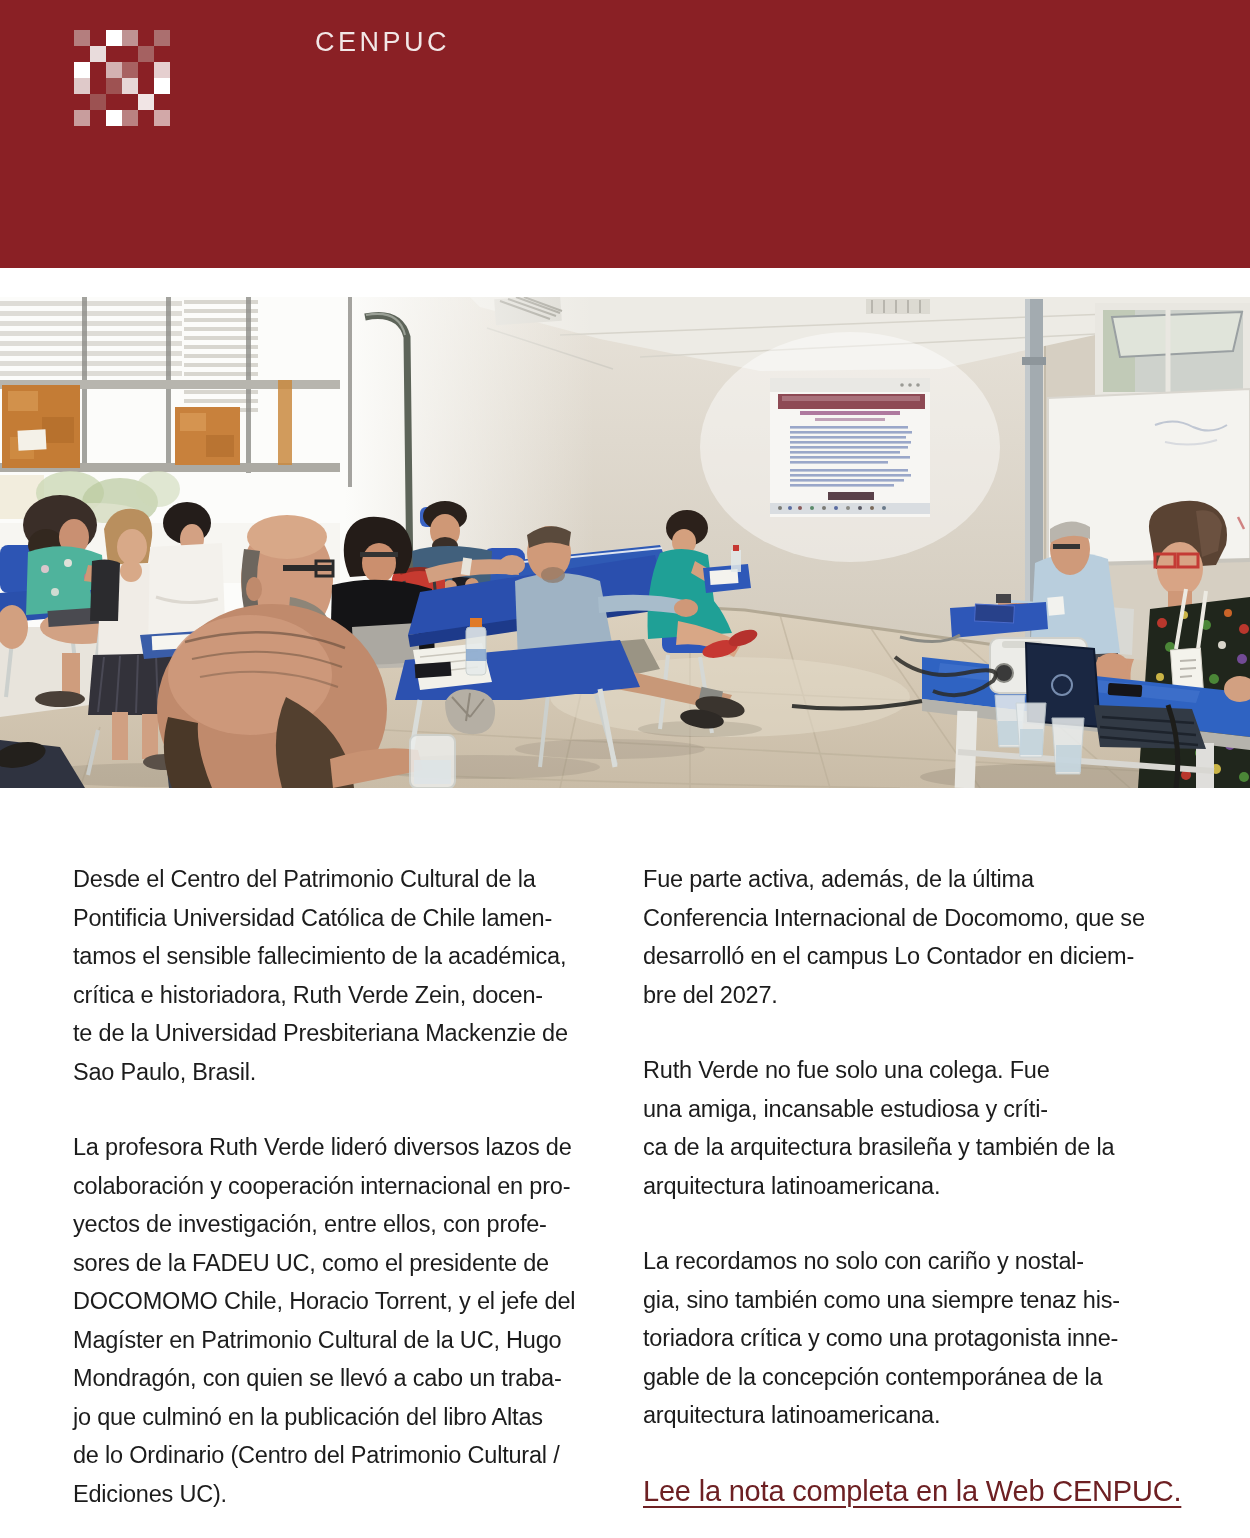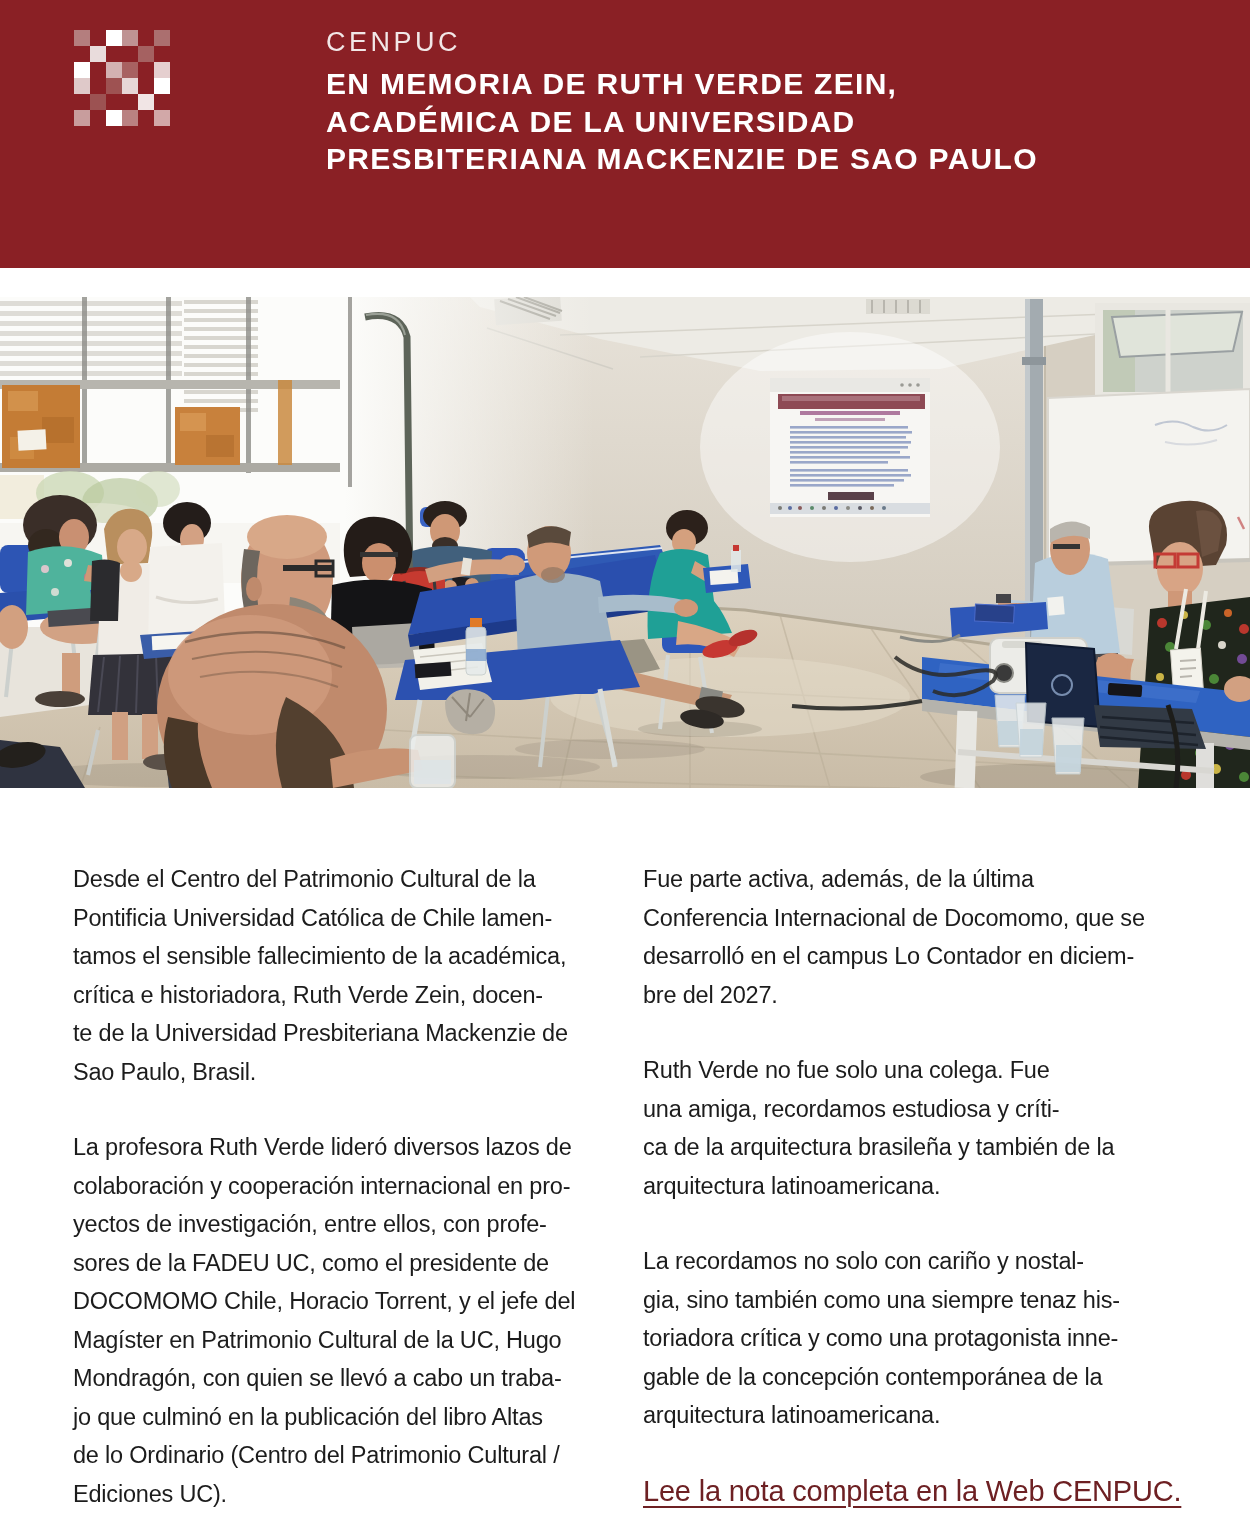--- a/index.html
+++ b/index.html
@@ -11,21 +11,21 @@
     width:1250px;height:1538px;margin:0 auto;background:var(--page-bg);
     font-family:"Liberation Sans",sans-serif;position:relative;overflow:hidden;
   }
   
   .masthead{height:268px;background:var(--header-bg);position:relative;}
   .logo-grid{
     position:absolute;left:74px;top:30px;width:96px;height:96px;
     display:grid;grid-template-columns:repeat(6,1fr);grid-template-rows:repeat(6,1fr);
   }
   .logo-cell{width:100%;height:100%;}
-  .masthead-text{position:absolute;left:315px;top:26px;margin-left:11px;}
+  .masthead-text{position:absolute;left:315px;top:26px;}
   .kicker{
     margin:0 0 7px 0;font-size:27px;font-weight:400;letter-spacing:3.5px;
     color:var(--kicker-text);line-height:32px;
   }
   .headline{
     margin:0;font-size:30px;font-weight:700;letter-spacing:1.3px;
     line-height:37.5px;color:var(--header-text);white-space:pre;
   }
   
   .photo-wrap{margin-top:29px;height:491px;background:#e8e4dc;}
@@ -82,23 +82,20 @@
         <div class="logo-cell"></div>
         <div class="logo-cell" style="background: rgb(200, 157, 157);"></div>
         <div class="logo-cell"></div>
         <div class="logo-cell" style="background: rgb(255, 255, 255);"></div>
         <div class="logo-cell" style="background: rgb(186, 129, 129);"></div>
         <div class="logo-cell"></div>
         <div class="logo-cell" style="background: rgb(210, 168, 168);"></div>
       </div>
     <div class="masthead-text">
       <p class="kicker">CENPUC</p>
-      <h1 class="headline">EN MEMORIA DE RUTH VERDE ZEIN,
-ACADÉMICA DE LA UNIVERSIDAD
-PRESBITERIANA MACKENZIE DE SAO PAULO</h1>
     </div>
   </header>
 
   <figure class="photo-wrap" style="margin:29px 0 0 0;">
     <svg width="1250" height="491" viewBox="0 0 1250 491" xmlns="http://www.w3.org/2000/svg">
       <defs>
         <linearGradient id="wallg" x1="0" y1="0" x2="0" y2="1">
           <stop offset="0" stop-color="#e7e2d9"></stop>
             <stop offset="1" stop-color="#d2cabc"></stop>
         </linearGradient>
@@ -579,21 +576,21 @@
 de lo Ordinario (Centro del Patrimonio Cultural /
 Ediciones UC).</p>
       </div>
     <div class="col">
       <div>
           <p class="para">Fue parte activa, además, de la última
 Conferencia Internacional de Docomomo, que se
 desarrolló en el campus Lo Contador en diciem-
 bre del 2027.</p>
           <p class="para">Ruth Verde no fue solo una colega. Fue
-una amiga, recordamos estudiosa y críti-
+una amiga, incansable estudiosa y críti-
 ca de la arquitectura brasileña y también de la
 arquitectura latinoamericana.</p>
           <p class="para">La recordamos no solo con cariño y nostal-
 gia, sino también como una siempre tenaz his-
 toriadora crítica y como una protagonista inne-
 gable de la concepción contemporánea de la
 arquitectura latinoamericana.</p>
         </div>
       <a class="weblink" href="#">Lee la nota completa en la Web CENPUC.</a>
     </div>

